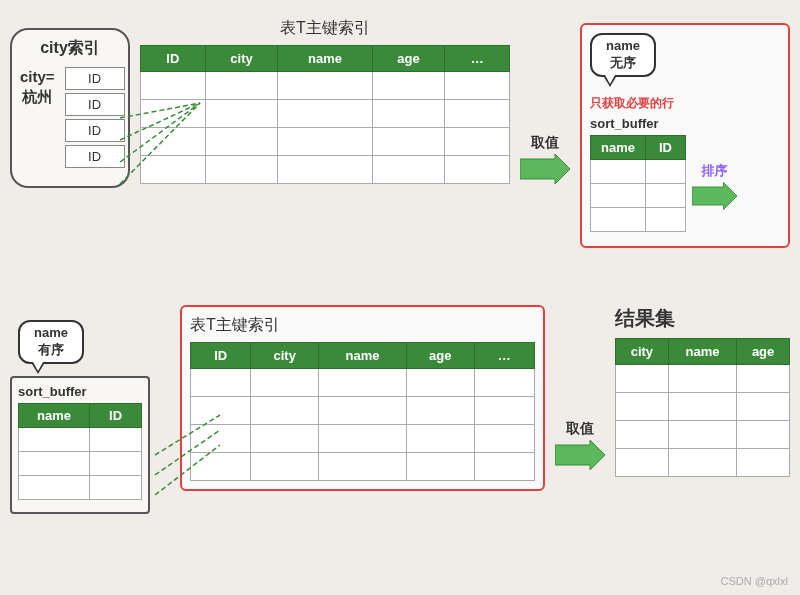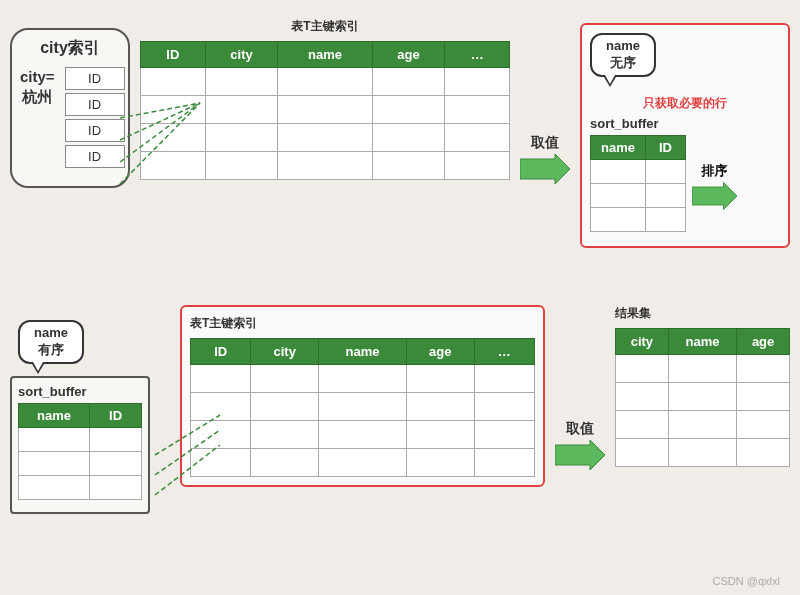--- a/index.html
+++ b/index.html
@@ -73,22 +73,22 @@
     }
 
     
     .pk-table-container {
       flex: 1;
       display: flex;
       flex-direction: column;
       align-items: center;
     }
     .pk-table-title {
-      font-size: 12px;
-      font-weight: bold;
+      font-size: 16px;
+      font-weight: normal;
       color: #333;
       margin-bottom: 6px;
     }
     .data-table {
       border-collapse: collapse;
       width: 100%;
     }
     .data-table th {
       background: #3a8a3a;
       color: white;
@@ -140,40 +140,40 @@
     }
 
     
     .bottom-left {
       width: 160px;
       flex-shrink: 0;
       position: relative;
       margin-top: 15px;
     }
     .result-title {
-      font-size: 12px;
+      font-size: 20px;
       font-weight: bold;
       color: #333;
       margin-bottom: 6px;
     }
 
     
     .connectors {
       position: absolute;
       top: 0;
       left: 0;
       width: 800px;
       height: 595px;
       pointer-events: none;
     }
 
     .watermark {
       position: absolute;
       bottom: 8px;
-      right: 20px;
+      right: 12px;
       font-size: 11px;
       color: #aaa;
     }
 
     .red-border-bottom {
       border: 2.5px solid #e04040;
       border-radius: 6px;
       padding: 8px;
       background: #fafafa;
     }
@@ -262,21 +262,21 @@
 
   <div class="top-right-section">
     
     <div style="position:relative;display:inline-block;margin-bottom:18px;">
       <div style="background:white;border:2px solid #333;border-radius:12px;padding:3px 14px;font-size:13px;font-weight:bold;color:#333;text-align:center;line-height:1.3;display:inline-block;">
         name<br>无序
       </div>
       <div style="position:absolute;bottom:-10px;left:14px;width:0;height:0;border-left:6px solid transparent;border-right:6px solid transparent;border-top:10px solid #333;"></div>
       <div style="position:absolute;bottom:-7px;left:15px;width:0;height:0;border-left:5px solid transparent;border-right:5px solid transparent;border-top:9px solid white;"></div>
     </div>
-    <div style="text-align:center;font-size:12px;color:#e04040;font-weight:bold;margin-bottom:4px;">只获取必要的行</div>
+    <div style="text-align:left;font-size:12px;color:#e04040;font-weight:bold;margin-bottom:4px;">只获取必要的行</div>
     <div style="font-size:13px;font-weight:bold;color:#333;margin-bottom:4px;">sort_buffer</div>
     <div style="display:flex;align-items:center;gap:6px;">
       <table class="small-table" style="width:auto;">
         <thead>
           <tr>
             <th>name</th>
             <th>ID</th>
           </tr>
         </thead>
         <tbody>
@@ -288,21 +288,21 @@
               <td></td>
               <td></td>
             </tr>
           <tr>
               <td></td>
               <td></td>
             </tr>
         </tbody>
       </table>
       <div style="display:flex;flex-direction:column;align-items:center;">
-        <span style="font-size:13px;font-weight:bold;color:#000000;margin-bottom:2px;">排序</span>
+        <span style="font-size:13px;font-weight:bold;color:#8b5cf6;margin-bottom:2px;">排序</span>
         <svg width="45" height="28" viewBox="0 0 50 30">
           <polygon points="0,5 35,5 35,0 50,15 35,30 35,25 0,25" fill="#5cb85c" stroke="#3a8a3a" stroke-width="1"></polygon>
         </svg>
       </div>
     </div>
   </div>
 
 </div>
 
 <div class="bottom-section">

